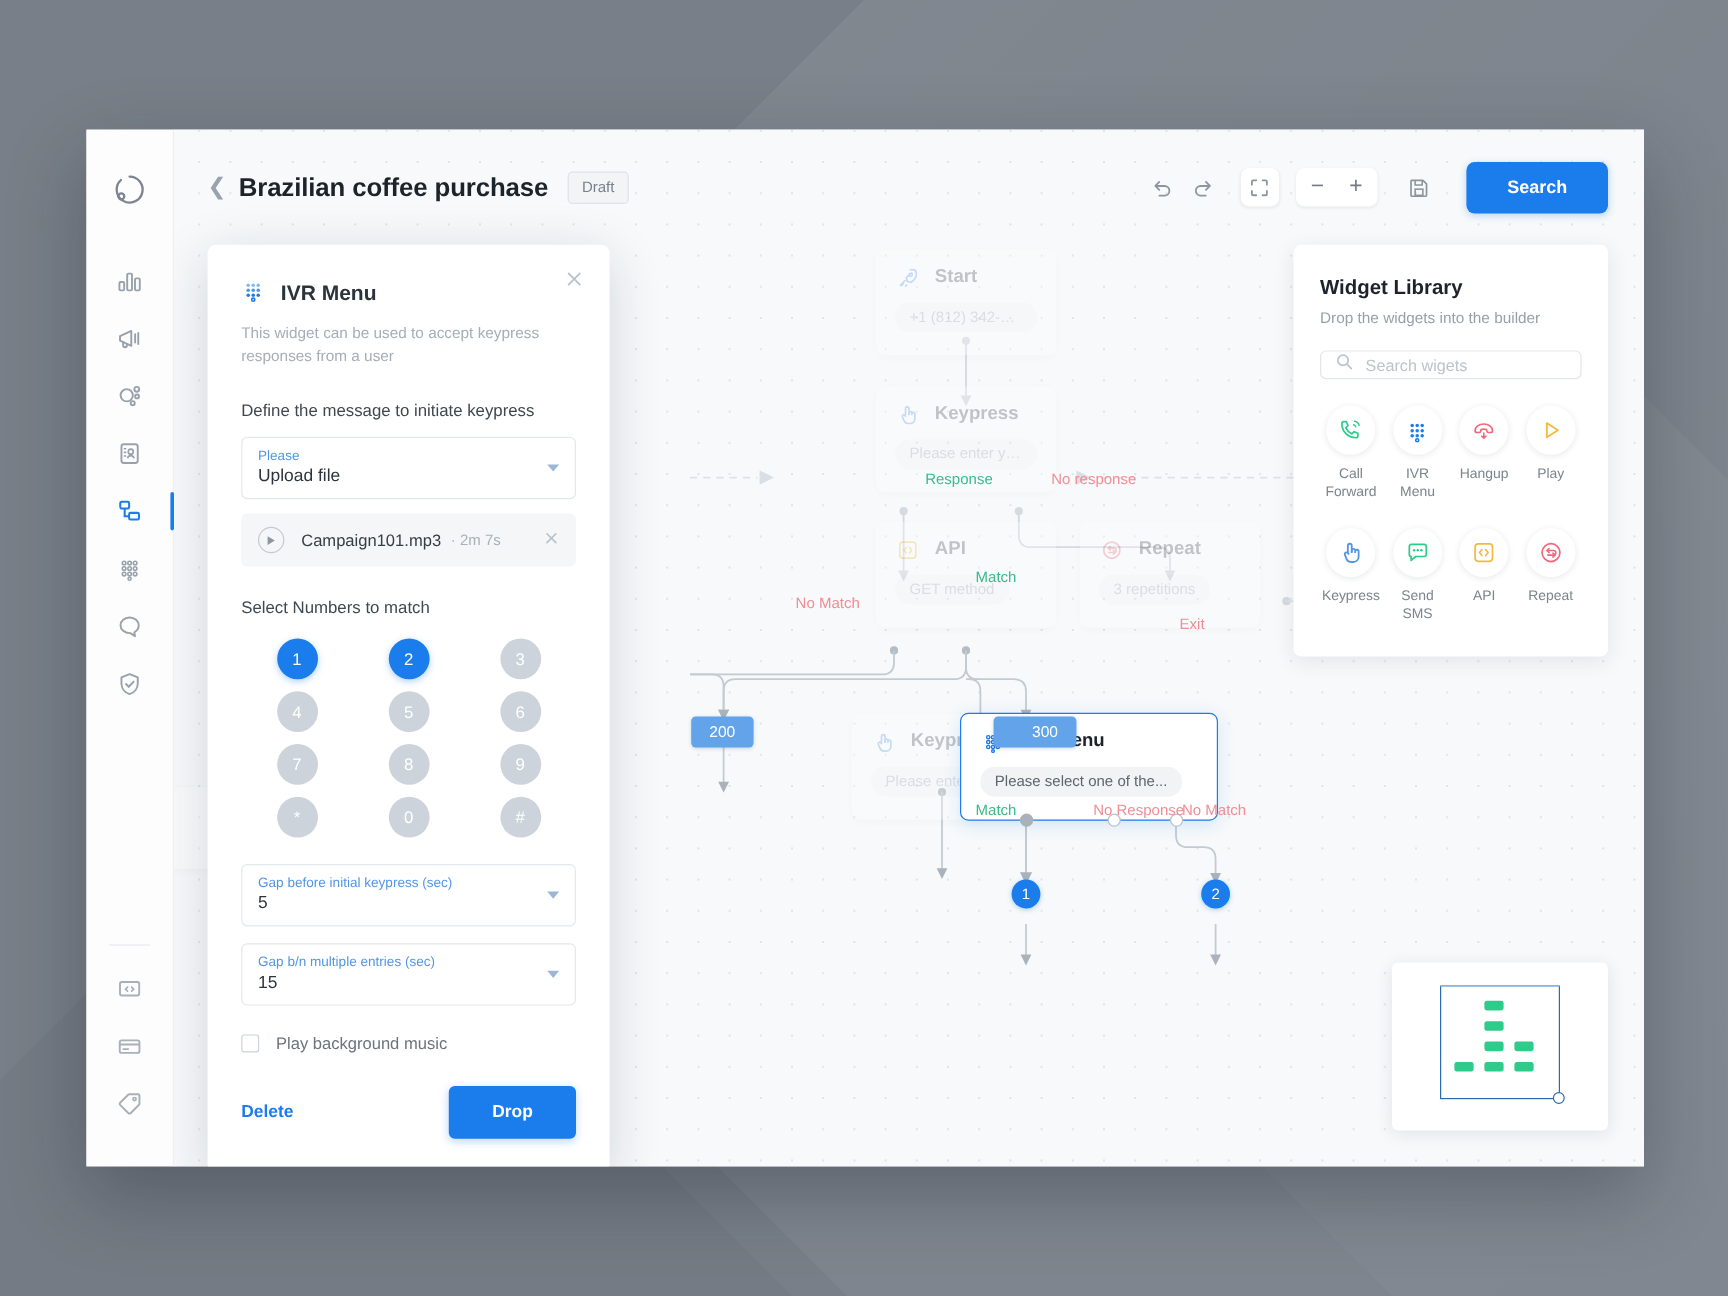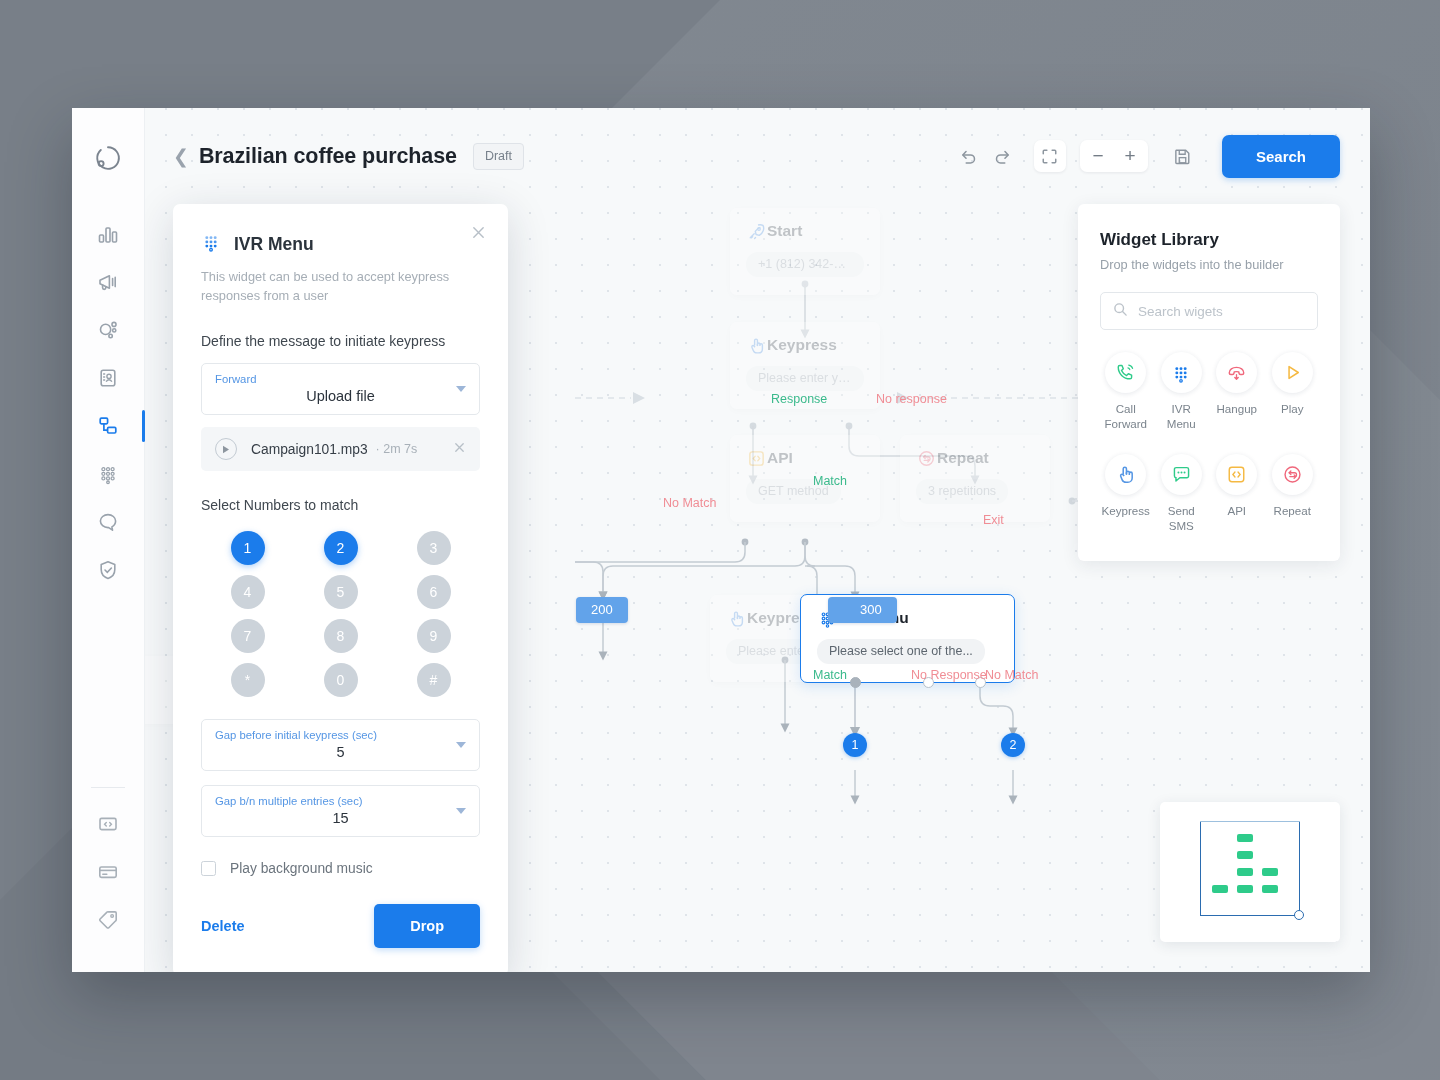--- a/index.html
+++ b/index.html
@@ -133,21 +133,21 @@
 
   
   .node {
     position:absolute;
     background:#fff;
     border-radius:7px;
     box-shadow: 0 2px 10px rgba(30,45,70,.07);
     padding: 13px 16px 14px;
     width: 150px;
   }
-  .node .nhead { display:flex; align-items:center; gap:1px; }
+  .node .nhead { display:flex; align-items:center; gap:13px; }
   .node .nicon { width:20px; height:20px; flex:0 0 20px; display:flex; align-items:center; justify-content:center;}
   .node .ntitle { font-size:15.5px; font-weight:600; color:#434b54; }
   .node .npill {
     margin-top:11px;
     background:#f1f3f5; border-radius:12px;
     font-size:12.5px; color:#9aa2ab;
     padding: 5px 12px 6px;
     display:inline-block;
     max-width:100%;
     white-space:nowrap; overflow:hidden; text-overflow:ellipsis;
@@ -199,21 +199,21 @@
     background:#fff; border-radius:6px;
     box-shadow: 0 4px 18px rgba(30,45,70,.09);
     padding: 26px 22px 28px;
     z-index: 9;
   }
   #widget-lib h3 { font-size:17px; font-weight:700; color:#1d232b; }
   #widget-lib .sub { font-size:12.8px; color:#98a1aa; margin-top:7px; }
   #wsearch {
     margin-top: 20px;
     border:1px solid #e3e7eb; border-radius:5px;
-    height: 38px; display:flex; align-items:center; padding: 0 12px;
+    height: 24px; display:flex; align-items:center; padding: 0 12px;
   }
   #wsearch input {
     border:none; outline:none; font-size:13.5px; color:#6b747d;
     margin-left:10px; width:100%; font-family:inherit; background:transparent;
   }
   #wsearch input::placeholder { color:#bcc3ca; }
   .wgrid { display:grid; grid-template-columns: repeat(4,1fr); gap: 4px 4px; margin-top: 22px; }
   .witem { display:flex; flex-direction:column; align-items:center; cursor:grab; }
   .wcircle {
     width: 41px; height:41px; border-radius:50%;
@@ -259,21 +259,21 @@
   #cp-desc { font-size:12.8px; color:#a6aeb6; line-height:1.45; margin-top:12px; max-width: 250px;}
   .cp-section-label { font-size:14px; color:#3f474f; margin-top: 28px; }
 
   .field {
     margin-top: 14px;
     border:1px solid #e4e8ec; border-radius:5px;
     padding: 9px 13px 10px; position:relative;
     cursor:pointer;
   }
   .field .flabel { font-size:11.3px; color:#5596e4; }
-  .field .fvalue { font-size:14.5px; color:#2b333c; margin-top:3px;text-align:center; }
+  .field .fvalue { font-size:14.5px; color:#2b333c; margin-top:3px; }
   .field .caret {
     position:absolute; right:13px; top:50%; transform:translateY(-50%);
     width:0;height:0;border-left:5px solid transparent;border-right:5px solid transparent;
     border-top:6px solid #9db6d8;
   }
 
   #file-row {
     margin-top: 12px;
     background:#f4f6f8; border-radius:5px;
     height: 44px; display:flex; align-items:center; padding: 0 14px;
@@ -809,21 +809,21 @@
           </svg>
         </span>
         <span id="cp-title">IVR Menu</span>
       </div>
 
       <div id="cp-desc">This widget can be used to accept keypress responses from a user</div>
 
       <div class="cp-section-label">Define the message to initiate keypress</div>
 
       <div class="field">
-        <div class="flabel">Forward</div>
+        <div class="flabel">Please</div>
         <div class="fvalue">Upload file</div>
         <span class="caret"></span>
       </div>
 
       <div id="file-row">
         <span id="file-play">
           <svg width="8" height="9" viewBox="0 0 8 9">
               <path d="M1 .8 7 4.5 1 8.2V.8z" fill="#8d969f"></path>
             </svg>
         </span>

